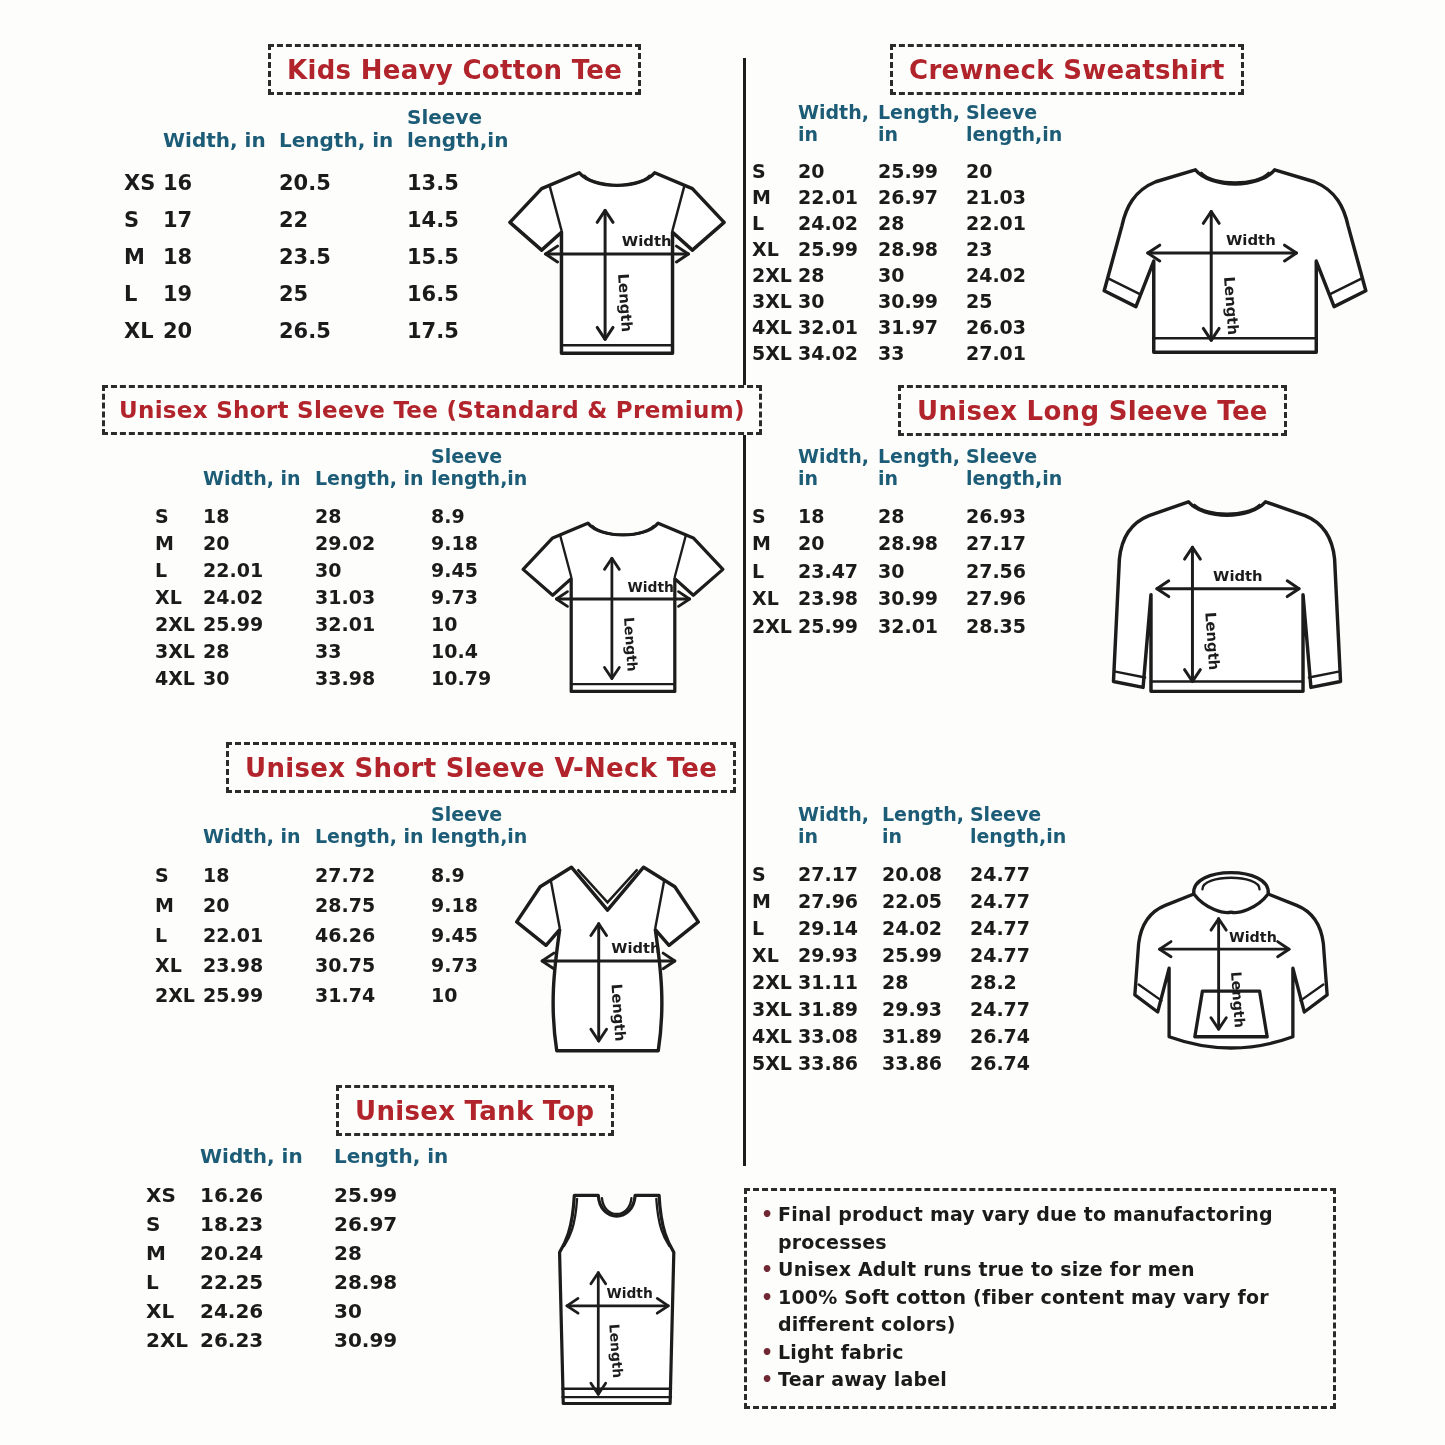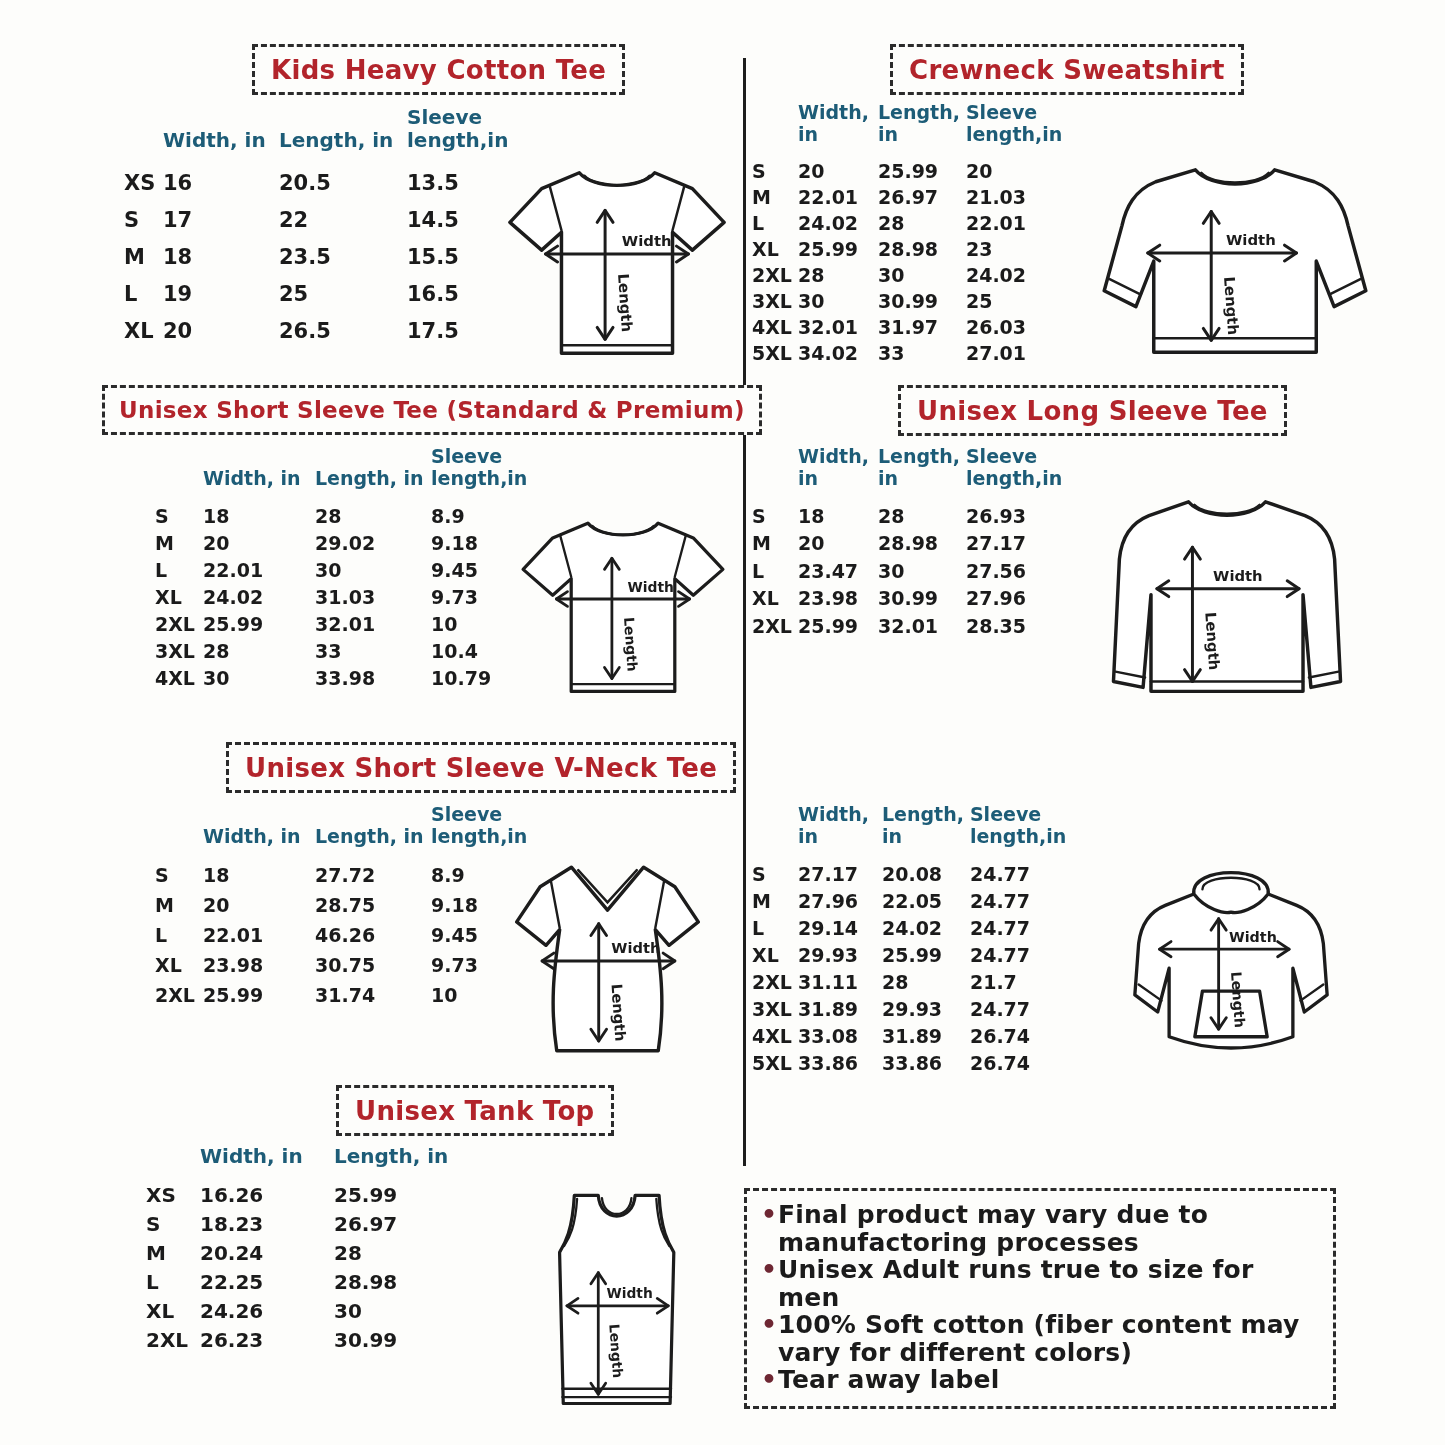--- a/index.html
+++ b/index.html
@@ -85,38 +85,38 @@
     border:3px dashed #2b2b2b;
     padding:10px 14px 12px;
     background:var(--paper);
   }
   .notes-box ul{
     list-style:none;margin:0;padding:0;
   }
   .notes-box li{
     position:relative;
     padding-left:17px;
-    font-size:25px;
+    font-size:19px;
     line-height:27.5px;
     letter-spacing:.2px;
   }
   .notes-box li::before{
     content:"\2022";
     position:absolute;left:0;top:0;
     color:var(--bullet);
   }
 </style>
 </head>
 <body>
 
 <div class="page">
 
   <div class="divider" style="left:743px;top:58px;width:3px;height:1108px;"></div>
 
-  <div class="title-box" style="left:252px;top:44px;">Kids Heavy Cotton Tee</div>
+  <div class="title-box" style="left:268px;top:44px;">Kids Heavy Cotton Tee</div>
   <table class="size-table" style="left:124px;top:96px;--rh:37px;--fs:21px;--hfs:20px;--hh:68px;">
       <colgroup>
         <col style="width: 33px;">
         <col style="width: 116px;">
         <col style="width: 128px;">
         <col style="width: 100px;">
       </colgroup>
       <thead>
         <tr>
           <th></th>
@@ -546,21 +546,21 @@
         <tr>
           <th>XL</th>
           <td>29.93</td>
           <td>25.99</td>
           <td>24.77</td>
         </tr>
         <tr>
           <th>2XL</th>
           <td>31.11</td>
           <td>28</td>
-          <td>21.7</td>
+          <td>28.2</td>
         </tr>
         <tr>
           <th>3XL</th>
           <td>31.89</td>
           <td>29.93</td>
           <td>24.77</td>
         </tr>
         <tr>
           <th>4XL</th>
           <td>33.08</td>
@@ -670,17 +670,18 @@
       <text x="94" y="123" text-anchor="middle">Width</text>
       <text x="72" y="152" transform="rotate(86 72 152)">Length</text>
     </svg>
   </div>
 
   <div class="notes-box" style="left:744px;top:1188px;width:592px;">
     <ul>
         <li>Final product may vary due to manufactoring processes</li>
         <li>Unisex Adult runs true to size for men</li>
         <li>100% Soft cotton (fiber content may vary for different colors)</li>
+        <li>Light fabric</li>
         <li>Tear away label</li>
       </ul>
   </div>
 
 </div>
 
 </body></html>

